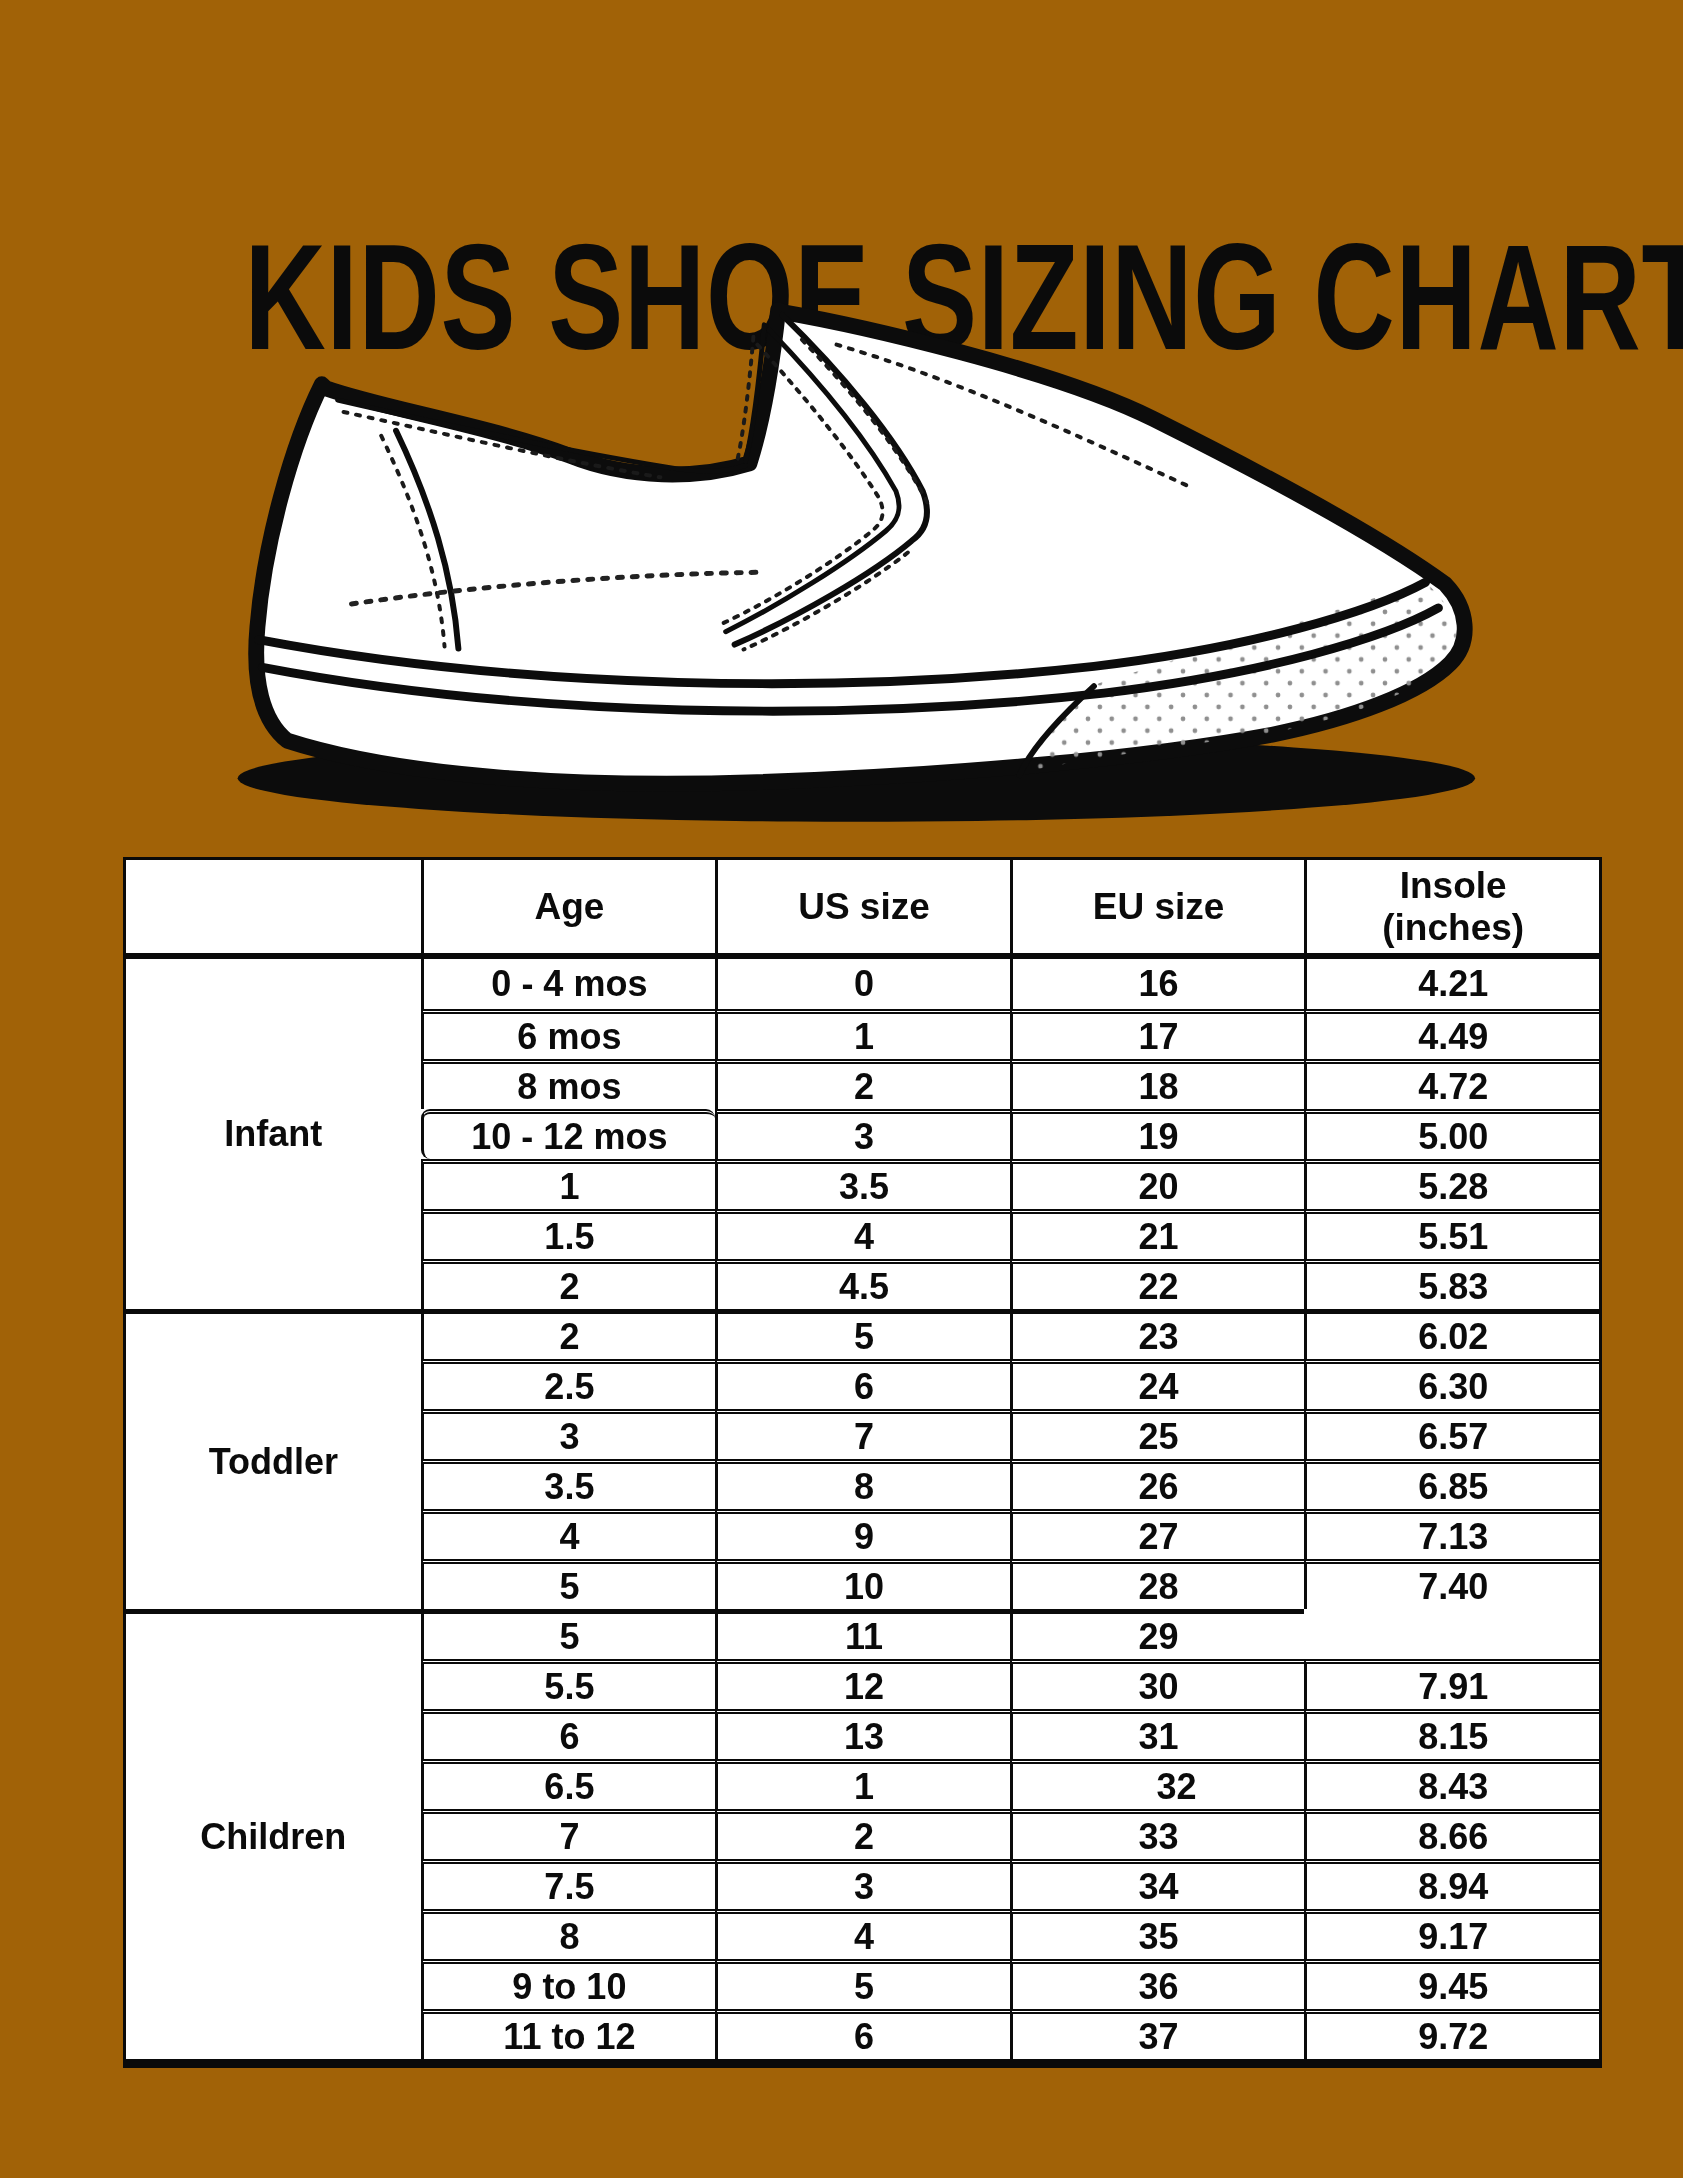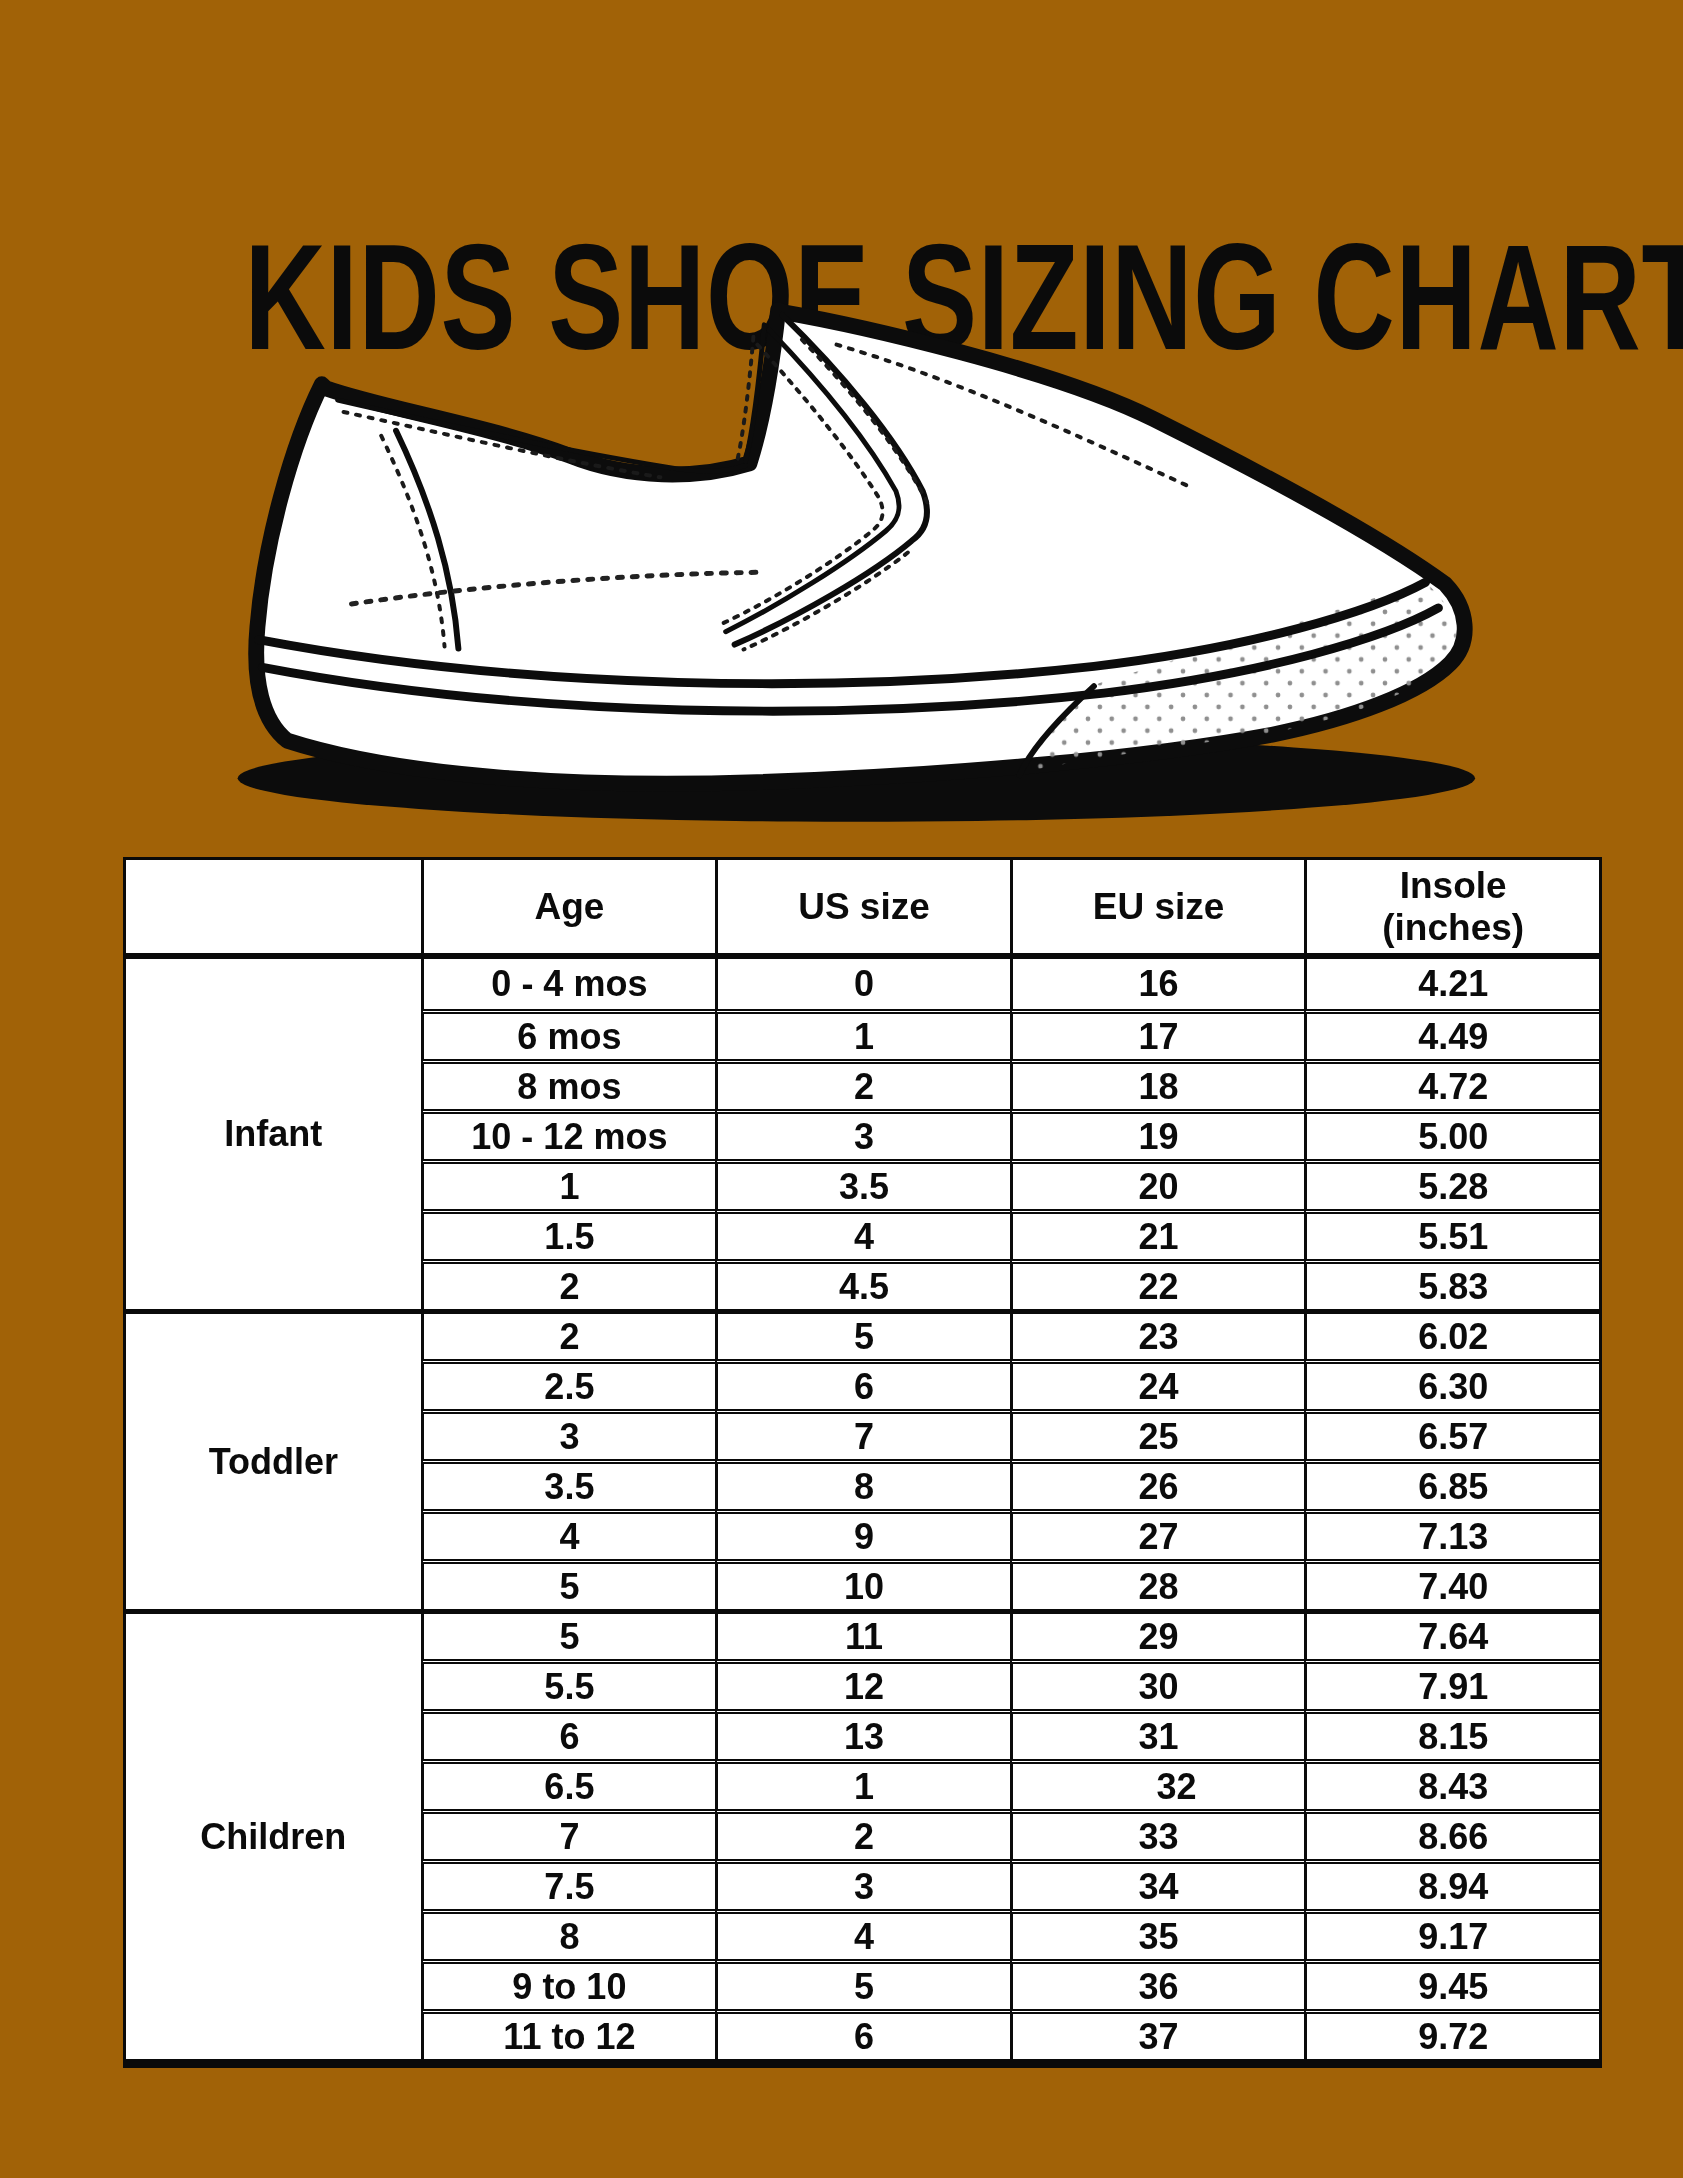--- a/index.html
+++ b/index.html
@@ -99,21 +99,21 @@
       <div class="c bl" style="grid-area: 2 / 4;">16</div>
       <div class="c bl" style="grid-area: 2 / 5;">4.21</div>
       <div class="c bl dbl" style="grid-area: 3 / 2;">6 mos</div>
       <div class="c bl dbl" style="grid-area: 3 / 3;">1</div>
       <div class="c bl dbl" style="grid-area: 3 / 4;">17</div>
       <div class="c bl dbl" style="grid-area: 3 / 5;">4.49</div>
       <div class="c bl dbl" style="grid-area: 4 / 2;">8 mos</div>
       <div class="c bl dbl" style="grid-area: 4 / 3;">2</div>
       <div class="c bl dbl" style="grid-area: 4 / 4;">18</div>
       <div class="c bl dbl" style="grid-area: 4 / 5;">4.72</div>
-      <div class="c bl dbl" style="grid-area: 5 / 2;">10 - 12 mos</div>
+      <div class="c bl dbl" style="grid-area: 5 / 2; border-radius: 9px;">10 - 12 mos</div>
       <div class="c bl dbl" style="grid-area: 5 / 3;">3</div>
       <div class="c bl dbl" style="grid-area: 5 / 4;">19</div>
       <div class="c bl dbl" style="grid-area: 5 / 5;">5.00</div>
       <div class="c bl dbl" style="grid-area: 6 / 2;">1</div>
       <div class="c bl dbl" style="grid-area: 6 / 3;">3.5</div>
       <div class="c bl dbl" style="grid-area: 6 / 4;">20</div>
       <div class="c bl dbl" style="grid-area: 6 / 5;">5.28</div>
       <div class="c bl dbl" style="grid-area: 7 / 2;">1.5</div>
       <div class="c bl dbl" style="grid-area: 7 / 3;">4</div>
       <div class="c bl dbl" style="grid-area: 7 / 4;">21</div>
@@ -144,21 +144,20 @@
       <div class="c bl dbl" style="grid-area: 13 / 4;">27</div>
       <div class="c bl dbl" style="grid-area: 13 / 5;">7.13</div>
       <div class="c bl dbl" style="grid-area: 14 / 2;">5</div>
       <div class="c bl dbl" style="grid-area: 14 / 3;">10</div>
       <div class="c bl dbl" style="grid-area: 14 / 4;">28</div>
       <div class="c bl dbl" style="grid-area: 14 / 5;">7.40</div>
       <div class="c gbs" style="grid-area: 15 / 1 / span 9;">Children</div>
       <div class="c bl gbs" style="grid-area: 15 / 2;">5</div>
       <div class="c bl gbs" style="grid-area: 15 / 3;">11</div>
       <div class="c bl gbs" style="grid-area: 15 / 4;">29</div>
-      <div class="c bl gbs" style="grid-area: 15 / 5;">7.64</div>
       <div class="c bl dbl" style="grid-area: 16 / 2;">5.5</div>
       <div class="c bl dbl" style="grid-area: 16 / 3;">12</div>
       <div class="c bl dbl" style="grid-area: 16 / 4;">30</div>
       <div class="c bl dbl" style="grid-area: 16 / 5;">7.91</div>
       <div class="c bl dbl" style="grid-area: 17 / 2;">6</div>
       <div class="c bl dbl" style="grid-area: 17 / 3;">13</div>
       <div class="c bl dbl" style="grid-area: 17 / 4;">31</div>
       <div class="c bl dbl" style="grid-area: 17 / 5;">8.15</div>
       <div class="c bl dbl" style="grid-area: 18 / 2;">6.5</div>
       <div class="c bl dbl" style="grid-area: 18 / 3;">1</div>

